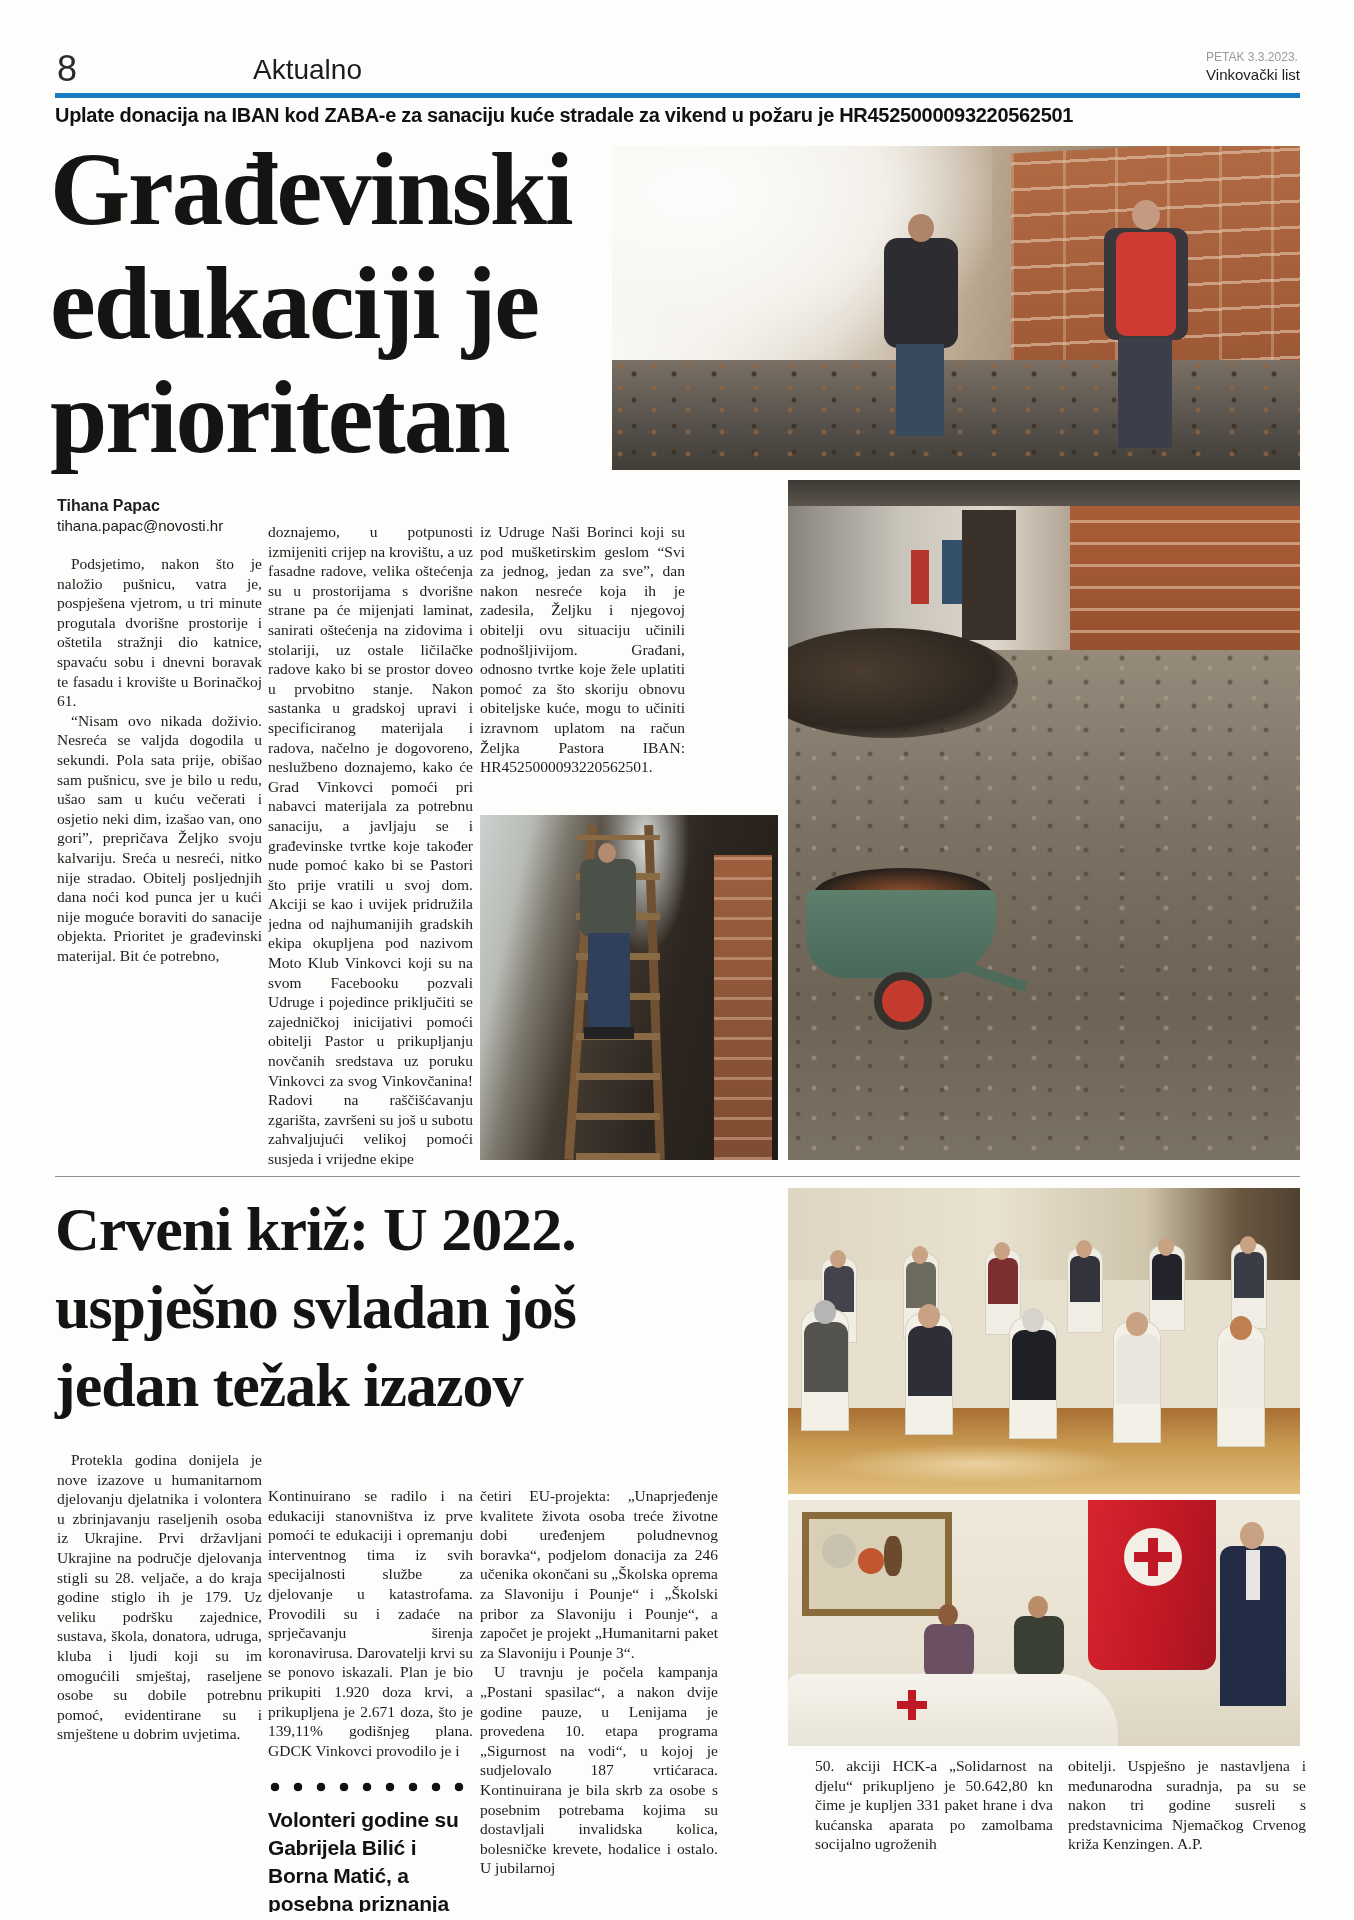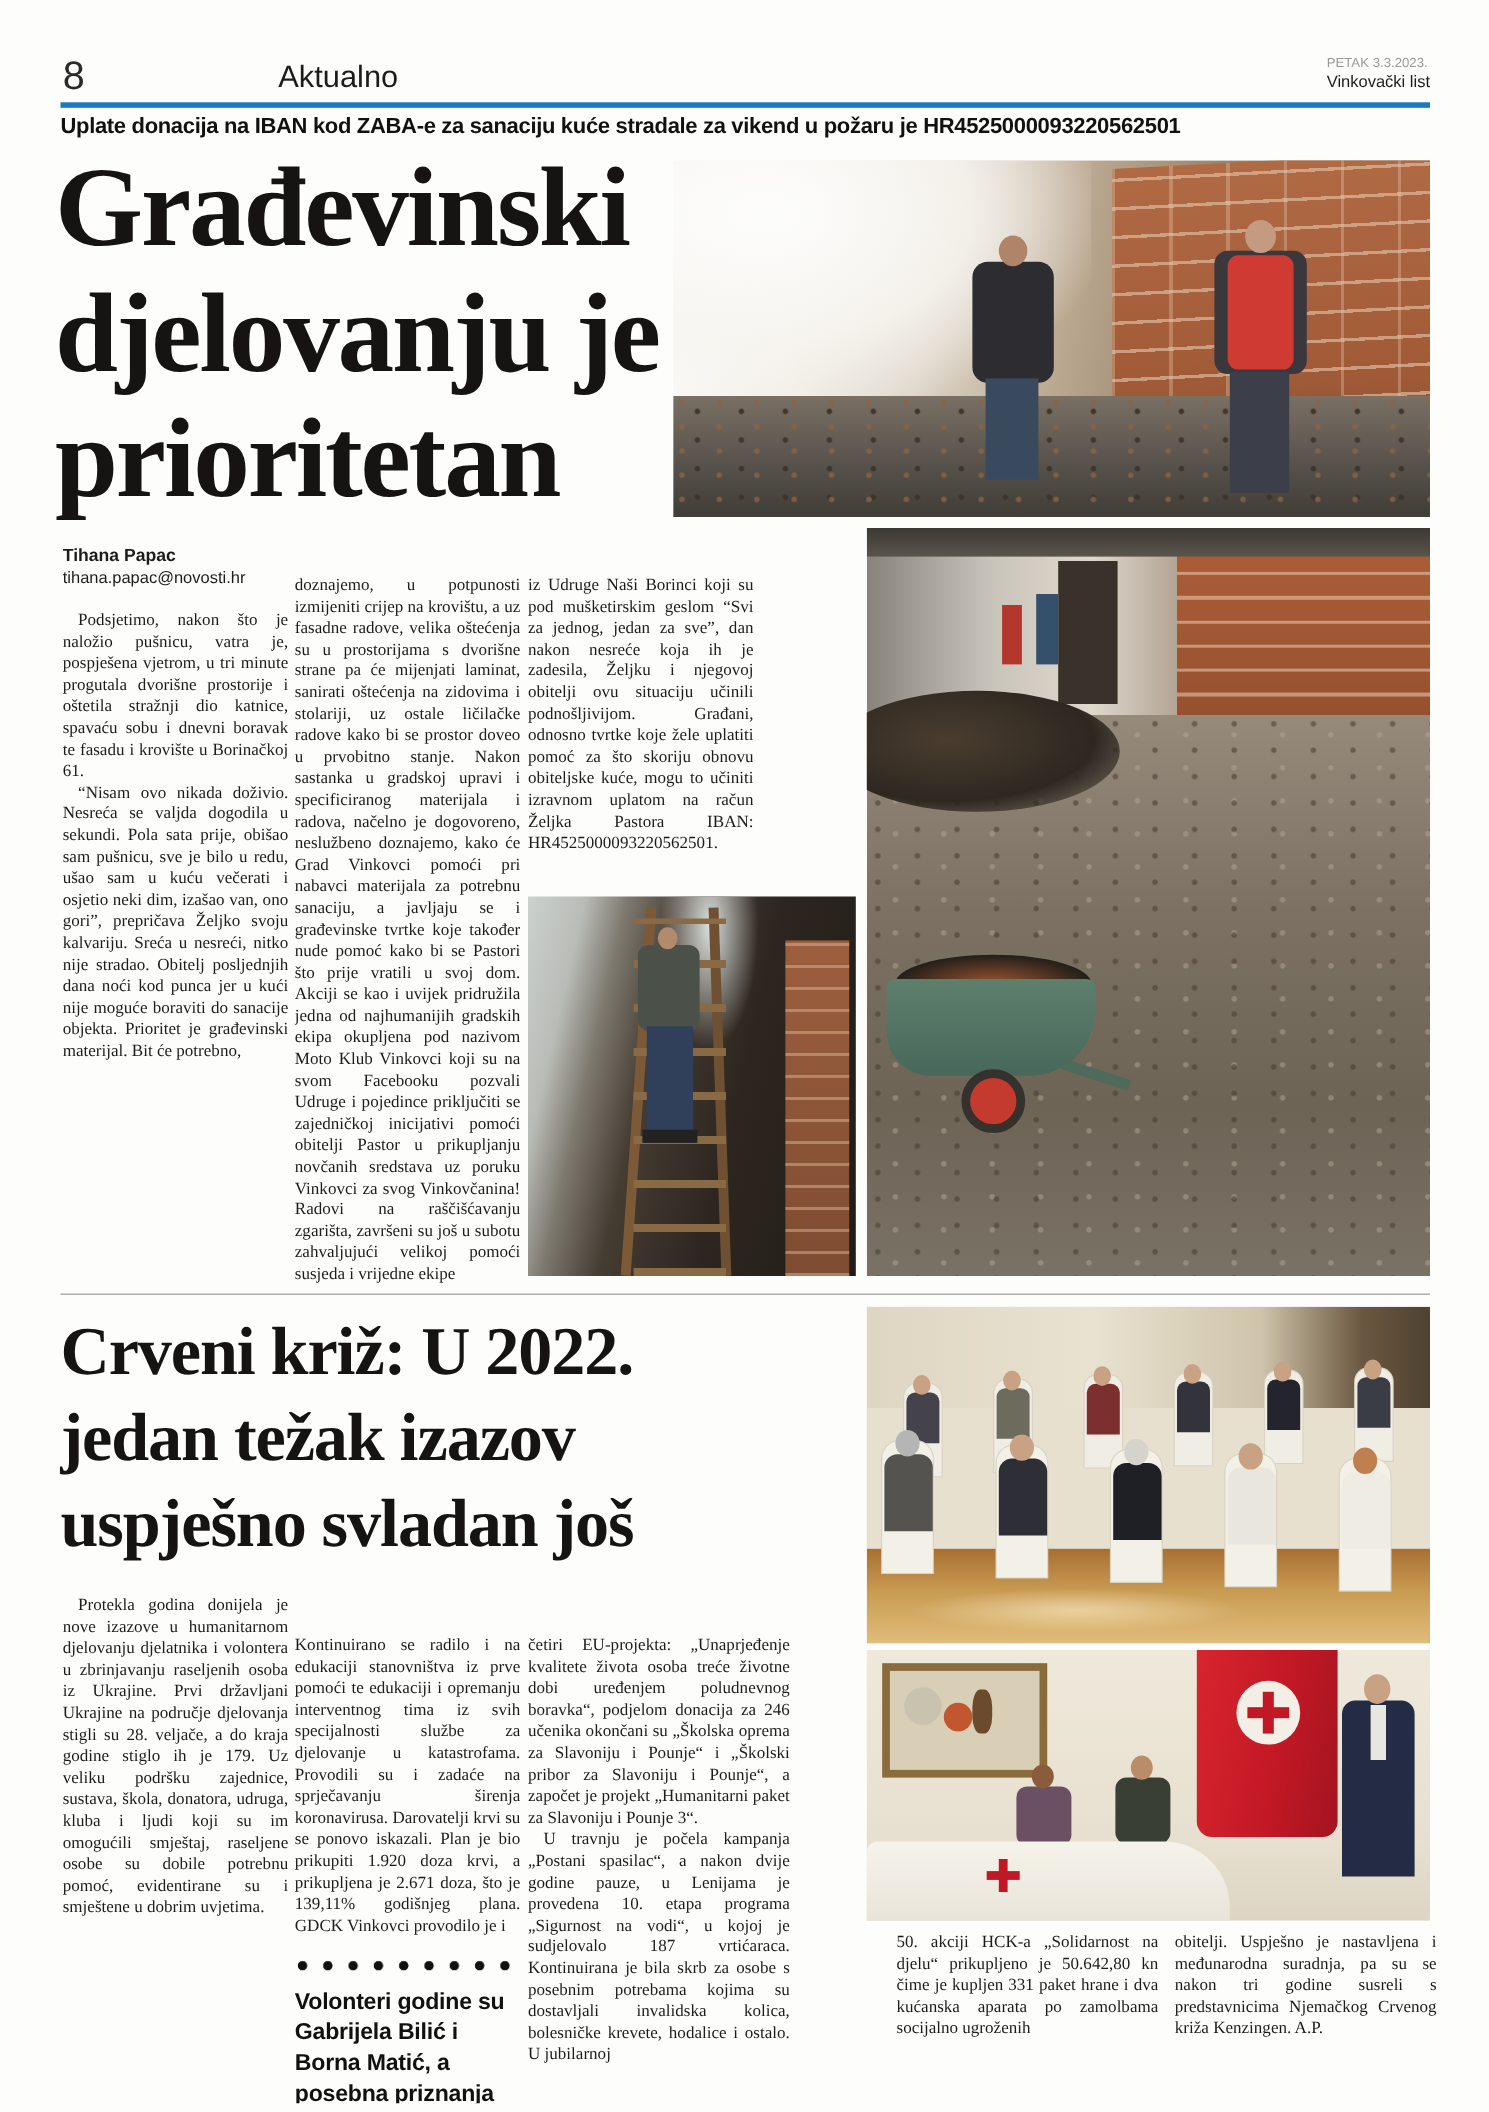--- a/index.html
+++ b/index.html
@@ -204,21 +204,21 @@
     <div class="man1-head"></div>
     <div class="man1-legs"></div>
     <div class="man2-body"></div>
     <div class="man2-vest"></div>
     <div class="man2-head"></div>
     <div class="man2-legs"></div>
   </div>
 
   <div class="hl1">
     <div>Građevinski</div>
-    <div>djelovanju je</div>
+    <div>edukaciji je</div>
     <div>prioritetan</div>
   </div>
 
   <div class="col a1c1">
     <div class="byline">
       <div class="bn">Tihana Papac</div>
       <div class="be">tihana.papac@novosti.hr</div>
     </div>
     <p>Podsjetimo, nakon što je naložio pušnicu, vatra je, pospješena vjetrom, u tri minute progutala dvorišne prostorije i oštetila stražnji dio katnice, spavaću sobu i dnevni boravak te fasadu i krovište u Borinačkoj 61.</p>
     <p>“Nisam ovo nikada doživio. Nesreća se valjda dogodila u sekundi. Pola sata prije, obišao sam pušnicu, sve je bilo u redu, ušao sam u kuću večerati i osjetio neki dim, izašao van, ono gori”, prepričava Željko svoju kalvariju. Sreća u nesreći, nitko nije stradao. Obitelj posljednjih dana noći kod punca jer u kući nije moguće boraviti do sanacije objekta. Prioritet je građevinski materijal. Bit će potrebno,</p>
@@ -256,22 +256,22 @@
     <div class="wb-load"></div>
     <div class="wb-tub"></div>
     <div class="wb-wheel"></div>
     <div class="wb-leg"></div>
   </div>
 
   <div class="divider"></div>
 
   <div class="hl2">
     <div>Crveni križ: U 2022.</div>
+    <div>uspješno svladan još</div>
     <div>jedan težak izazov</div>
-    <div>uspješno svladan još</div>
   </div>
 
   <div class="col a2c1">
     <p>Protekla godina donijela je nove izazove u humanitarnom djelovanju djelatnika i volontera u zbrinjavanju raseljenih osoba iz Ukrajine. Prvi državljani Ukrajine na područje djelovanja stigli su 28. veljače, a do kraja godine stiglo ih je 179. Uz veliku podršku zajednice, sustava, škola, donatora, udruga, kluba i ljudi koji su im omogućili smještaj, raseljene osobe su dobile potrebnu pomoć, evidentirane su i smještene u dobrim uvjetima.</p>
   </div>
 
   <div class="col a2c2">
     <p class="noindent">Kontinuirano se radilo i na edukaciji stanovništva iz prve pomoći te edukaciji i opremanju interventnog tima iz svih specijalnosti službe za djelovanje u katastrofama. Provodili su i zadaće na sprječavanju širenja koronavirusa. Darovatelji krvi su se ponovo iskazali. Plan je bio prikupiti 1.920 doza krvi, a prikupljena je 2.671 doza, što je 139,11% godišnjeg plana. GDCK Vinkovci provodilo je i</p>
     <div class="dots"></div>
     <div class="pullquote">Volonteri godine su Gabrijela Bilić i Borna Matić, a posebna priznanja dobili su Dragica Šibenik i Denis Adamović</div>

